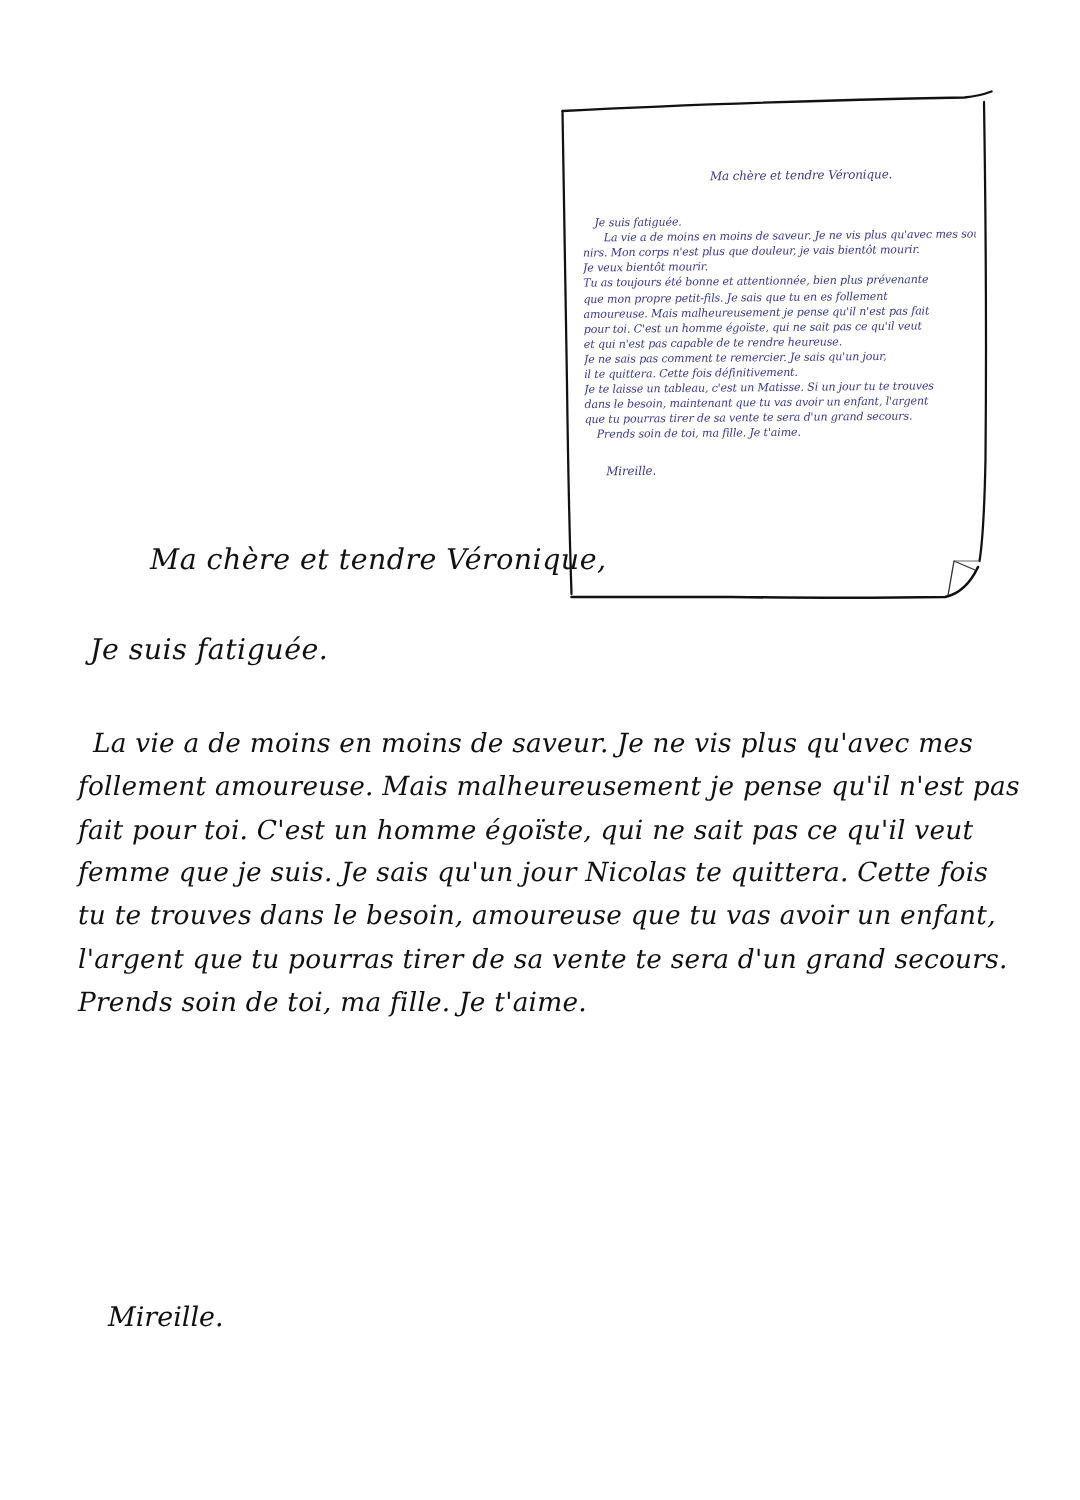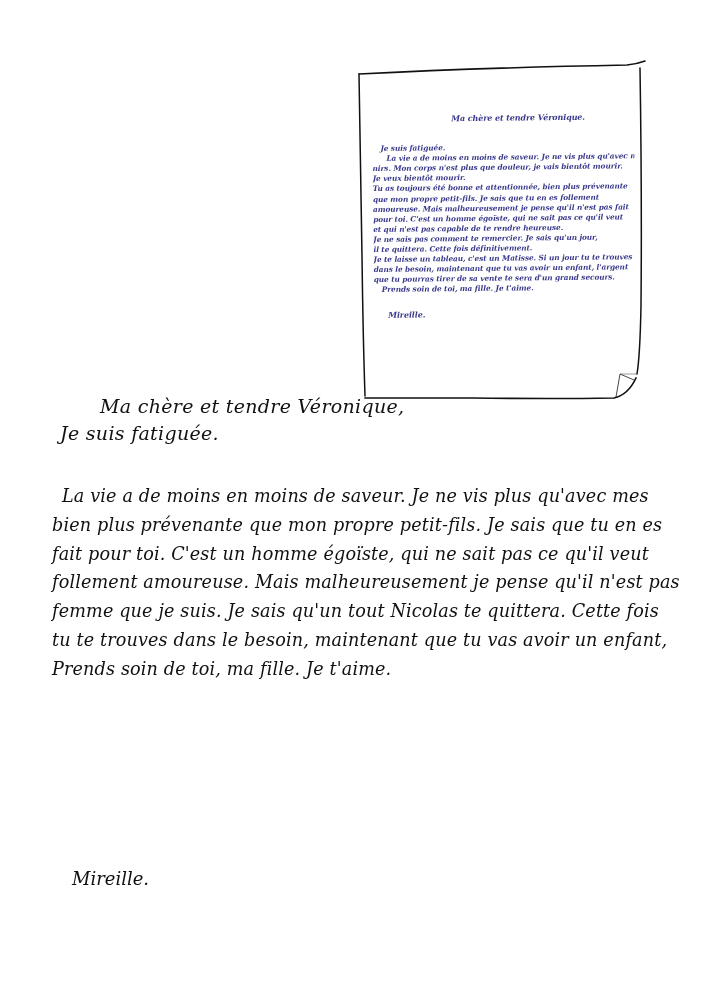--- a/index.html
+++ b/index.html
@@ -10,25 +10,24 @@
     body {
       width: 720px;
       height: 1000px;
       position: relative;
       overflow: hidden;
       font-family: "DejaVu Serif", serif;
     }
     
     .paper-wrap {
       position: absolute;
-      left: 352px;
+      left: 368px;
       top: 56px;
       width: 300px;
       height: 352px;
-      font-weight: bold;
     }
     .paper-wrap svg.paper-outline {
       position: absolute;
       left: 0; top: 0;
       width: 300px; height: 352px;
     }
     .paper-text {
       position: absolute;
       left: 20px;
       top: 58px;
@@ -72,21 +71,20 @@
       font-family: "DejaVu Serif", serif;
       font-style: italic;
     }
     .letter .greeting {
       position: absolute;
       left: 100px;
       top: 362px;
       font-size: 19px;
       letter-spacing: 0.3px;
       white-space: nowrap;
-      margin-top: 33px;
     }
     .letter .opening {
       position: absolute;
       left: 60px;
       top: 422px;
       font-size: 19px;
       letter-spacing: 0.3px;
       white-space: nowrap;
     }
     .letter .body-lines {
@@ -151,21 +149,21 @@
     <span class="p-line p-indent">Prends soin de toi, ma fille. Je t'aime.</span>
     <span class="p-sign">Mireille.</span>
   </div>
 </div>
 
 <div class="letter">
   <div class="greeting">Ma chère et tendre Véronique,</div>
   <div class="opening">Je suis fatiguée.</div>
   <div class="body-lines">
     <span class="body-line first">La vie a de moins en moins de saveur. Je ne vis plus qu'avec mes</span>
-    <span class="body-line">bien plus prévenante que mon propre petit-fils. Je sais que tu en es</span>
+    <span class="body-line">follement amoureuse. Mais malheureusement je pense qu'il n'est pas</span>
     <span class="body-line">fait pour toi. C'est un homme égoïste, qui ne sait pas ce qu'il veut</span>
-    <span class="body-line">follement amoureuse. Mais malheureusement je pense qu'il n'est pas</span>
-    <span class="body-line">femme que je suis. Je sais qu'un tout Nicolas te quittera. Cette fois</span>
-    <span class="body-line">tu te trouves dans le besoin, maintenant que tu vas avoir un enfant,</span>
+    <span class="body-line">femme que je suis. Je sais qu'un jour Nicolas te quittera. Cette fois</span>
+    <span class="body-line">tu te trouves dans le besoin, amoureuse que tu vas avoir un enfant,</span>
+    <span class="body-line">l'argent que tu pourras tirer de sa vente te sera d'un grand secours.</span>
     <span class="body-line">Prends soin de toi, ma fille. Je t'aime.</span>
   </div>
   <div class="signature">Mireille.</div>
 </div>
 
 </body></html>

